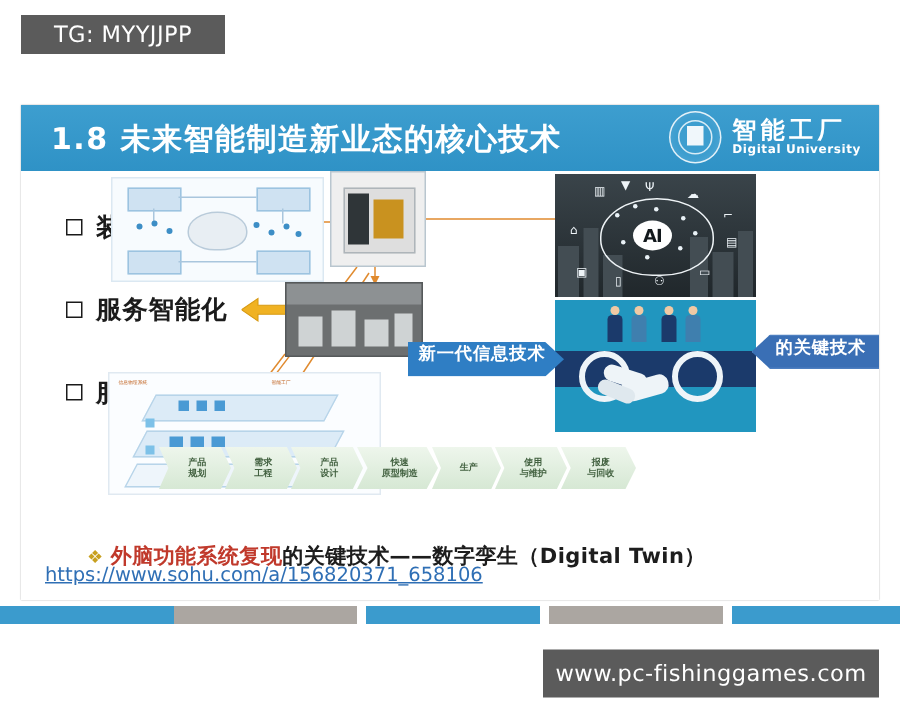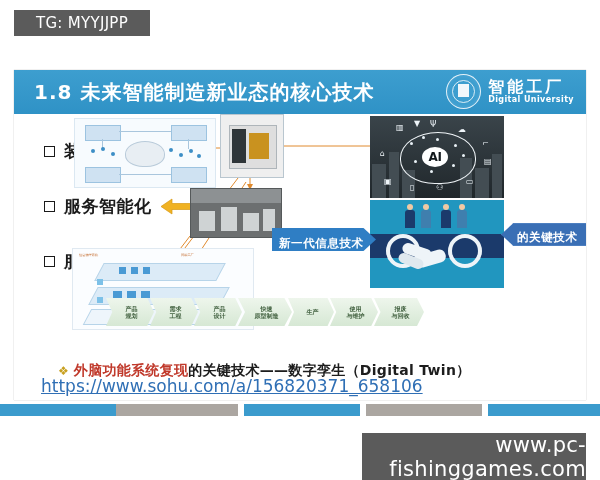--- a/index.html
+++ b/index.html
@@ -25,23 +25,22 @@
     justify-content: center;
     letter-spacing: .3px;
   }
   #wm-top {
     left: 14px; top: 10px;
     width: 136px; height: 26px;
     font-size: 15px;
   }
   #wm-bottom {
     left: 362px; top: 433px;
-    width: 224px; height: 48px;
-    font-size: 21px;
-    text-align: right;
+    width: 224px; height: 32px;
+    font-size: 15px;
   }
 
   
   #slide {
     position: absolute;
     left: 14px; top: 70px;
     width: 572px; height: 330px;
     background: #ffffff;
     box-shadow: 0 0 1px rgba(0,0,0,.35);
     overflow: hidden;
@@ -323,21 +322,21 @@
   .hand-ring {
     position: absolute;
     border-radius: 50%;
     border: 4px solid #eef4f8;
   }
 
   
   .banner {
     position: absolute;
     display: flex;
-    align-items: flex-end;
+    align-items: flex-start;
     color: #ffffff;
     font-size: 11.5px;
     font-weight: 600;
     white-space: nowrap;
     letter-spacing: .6px;
   }
   #banner-info {
     left: 258px; top: 158px;
     width: 104px; height: 23px;
     background: #2f7ec4;
@@ -388,22 +387,22 @@
     font-size: 14px;
     white-space: nowrap;
     letter-spacing: .3px;
   }
   #key-diamond { color: #c8a020; font-size: 12px; }
   #key-red { color: #c0392b; font-weight: 600; }
   #key-dark { color: #1d1d1d; font-weight: 600; }
 
   #url-link {
     position: absolute;
-    left: 27px; top: 306px;
-    font-size: 17px;
+    left: 16px; top: 306px;
+    font-size: 13px;
     color: #2f6fb5;
     text-decoration: underline;
     white-space: nowrap;
   }
 
   
   #footer {
     position: absolute;
     left: 0; top: 404px;
     width: 600px; height: 12px;

